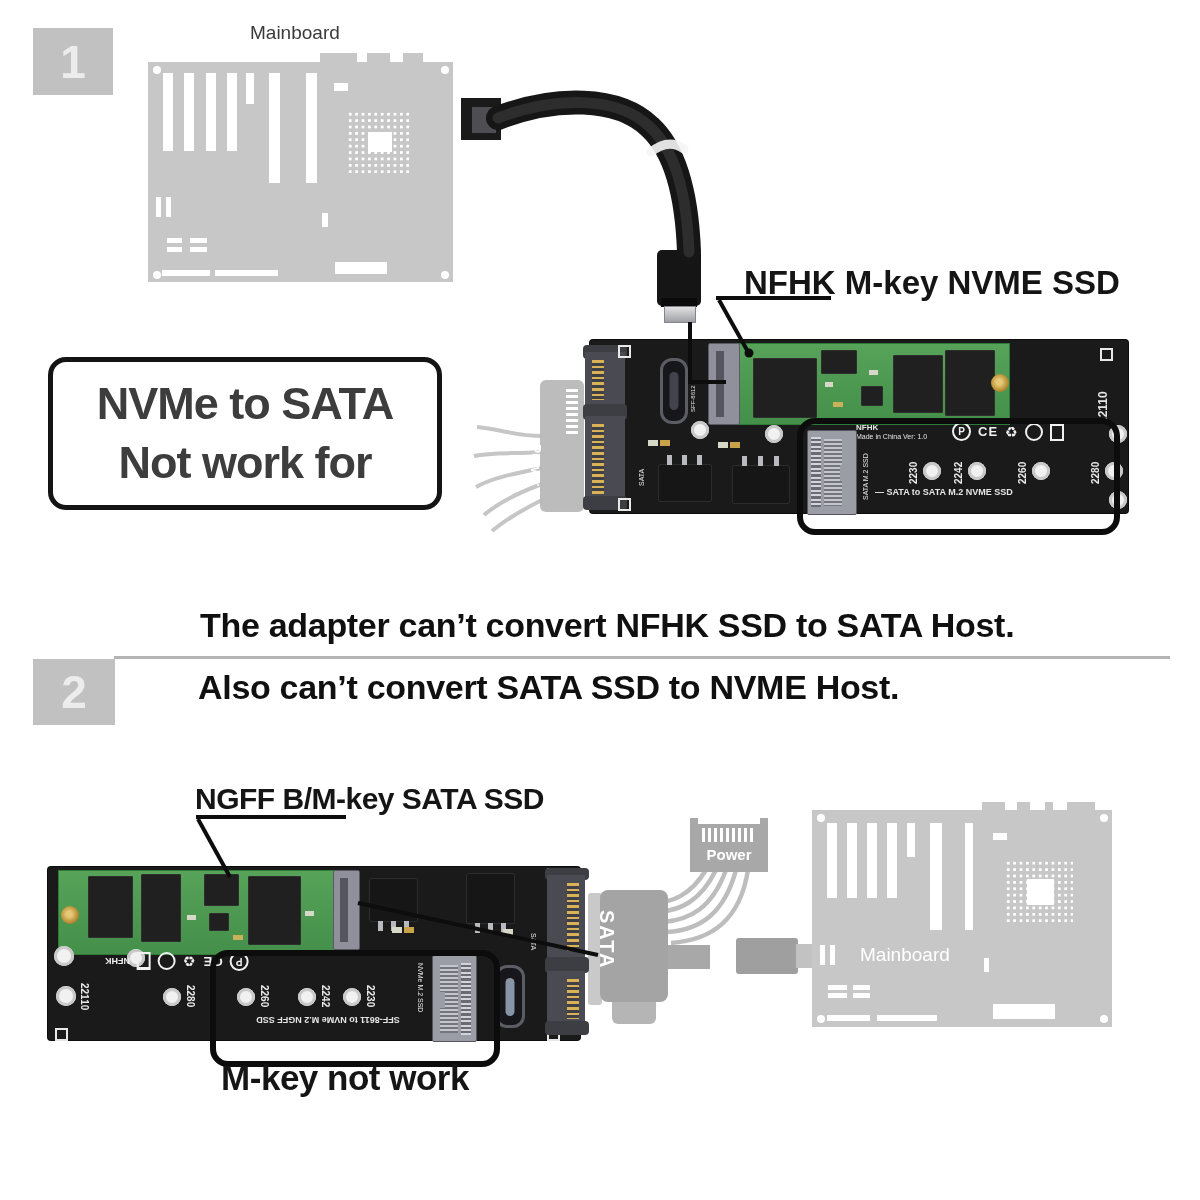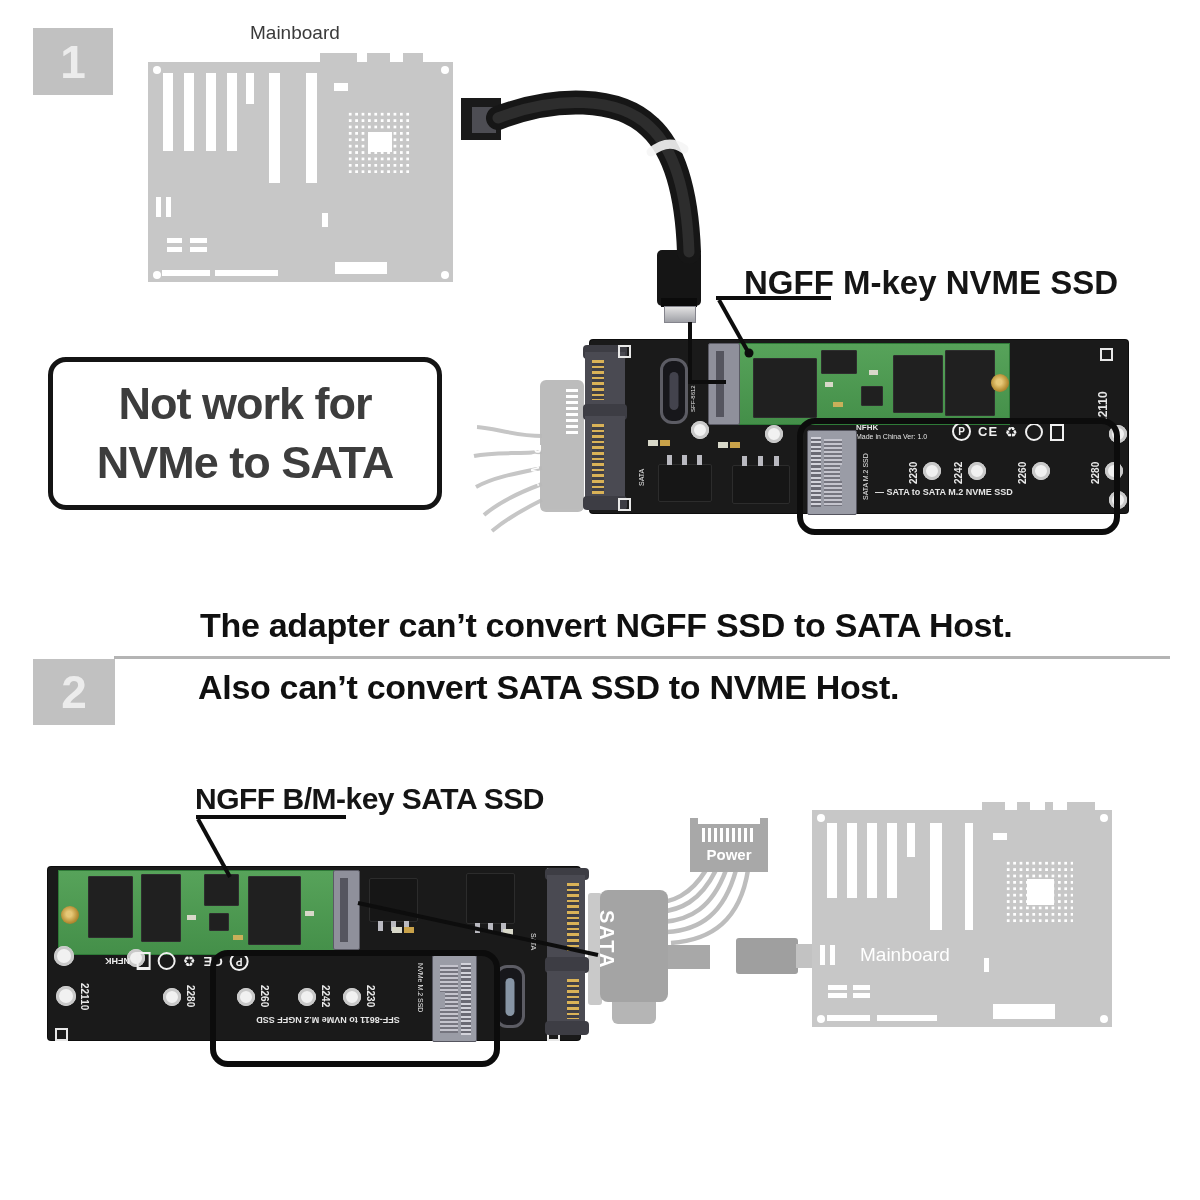--- a/index.html
+++ b/index.html
@@ -142,21 +142,21 @@
       <path d="M 198 819 L 230 877"></path>
       <path d="M 358 903 L 598 955"></path>
     </g>
     <circle cx="749" cy="353" r="4.5" fill="#0d0d0d"></circle>
   </svg>
 
   <div class="abs" style="left:657px;top:250px;width:44px;height:56px;background:#151515;border-radius:5px;z-index:6"></div>
   <div class="abs" style="left:661px;top:298px;width:36px;height:9px;background:#0b0b0b;z-index:6"></div>
   <div class="abs" style="left:664px;top:306px;width:30px;height:15px;background:linear-gradient(180deg,#e2e2e2,#9fa0a6);border:1px solid #84848c;z-index:6"></div>
 
-  <div class="abs callout" style="left:744px;top:264px;font-size:33px;z-index:30">NGFF M-key NVME SSD</div>
+  <div class="abs callout" style="left:744px;top:264px;font-size:33px;z-index:30">NFHK M-key NVME SSD</div>
 
   <div class="abs" style="left:540px;top:380px;width:44px;height:132px;background:#b9b9b9;border-radius:6px;z-index:4;opacity:.95">
     <div class="vteeth" style="left:26px;top:9px">
       <i></i>
         <i></i>
         <i></i>
         <i></i>
         <i></i>
         <i></i>
         <i></i>
@@ -248,25 +248,25 @@
     <div class="standoff" style="left:515px;top:122px;width:18px;height:18px"></div>
     <div class="holelbl rot-ccw" style="left:500px;top:144px">2280</div>
 
     <div class="silk" style="left:285px;top:147px;font-size:9px;font-weight:bold;">— SATA to SATA M.2 NVME SSD</div>
     <div class="silk rot-ccw" style="left:506px;top:84px;font-size:12px;font-weight:bold;">22110</div>
   </div>
 
   <div class="outline" style="left:797px;top:418px;width:311px;height:105px;z-index:20"></div>
 
   <div id="warnbox" class="abs" style="left:48px;top:357px;width:384px;height:143px;z-index:30">
+    <div>NVMe to SATA</div>
     <div>Not work for</div>
-    <div>NVMe to SATA</div>
-  </div>
-
-  <div class="abs note" style="left:200px;top:606px;z-index:30">The adapter can’t convert NGFF SSD to SATA Host.</div>
+  </div>
+
+  <div class="abs note" style="left:200px;top:606px;z-index:30">The adapter can’t convert NFHK SSD to SATA Host.</div>
   <div class="abs" style="left:114px;top:656px;width:1056px;height:3px;background:#b4b4b4;z-index:4"></div>
   <div class="abs badge" style="left:33px;top:659px;width:82px;height:66px;z-index:4">
     <span>2</span>
   </div>
   <div class="abs callout" style="left:195px;top:782px;font-size:30px;letter-spacing:-0.5px;z-index:30">NGFF B/M-key SATA SSD</div>
 
   <div class="abs note" style="left:198px;top:668px;z-index:30">Also can’t convert SATA SSD to NVME Host.</div>
 
   <div class="abs pcb" style="left:48px;top:867px;width:532px;height:173px;z-index:10">
 
@@ -344,20 +344,21 @@
       <div class="goldpins" style="left:20px;top:8px;width:12px;height:68px"></div>
     </div>
     <div class="sata-lug" style="left:497px;top:90px;width:44px;height:16px"></div>
     <div class="sata-body" style="left:499px;top:104px;width:38px;height:52px">
       <div class="goldpins" style="left:20px;top:8px;width:12px;height:40px"></div>
     </div>
     <div class="sata-lug" style="left:497px;top:154px;width:44px;height:14px"></div>
   </div>
 
   <div class="outline" style="left:210px;top:950px;width:278px;height:105px;z-index:20"></div>
+  <div class="abs callout" style="left:190px;top:1058px;width:310px;text-align:center;font-size:35px;letter-spacing:-0.5px;z-index:30">M-key not work</div>
 
   <div class="abs" style="left:690px;top:816px;width:78px;height:56px;z-index:4">
     <div class="abs grey" style="left:0;top:2px;width:8px;height:54px"></div>
     <div class="abs grey" style="left:70px;top:2px;width:8px;height:54px"></div>
     <div class="abs grey" style="left:4px;top:8px;width:70px;height:48px;border-radius:4px"></div>
     <div class="power-teeth" style="left:12px;top:12px">
       <i></i>
         <i></i>
         <i></i>
         <i></i>

